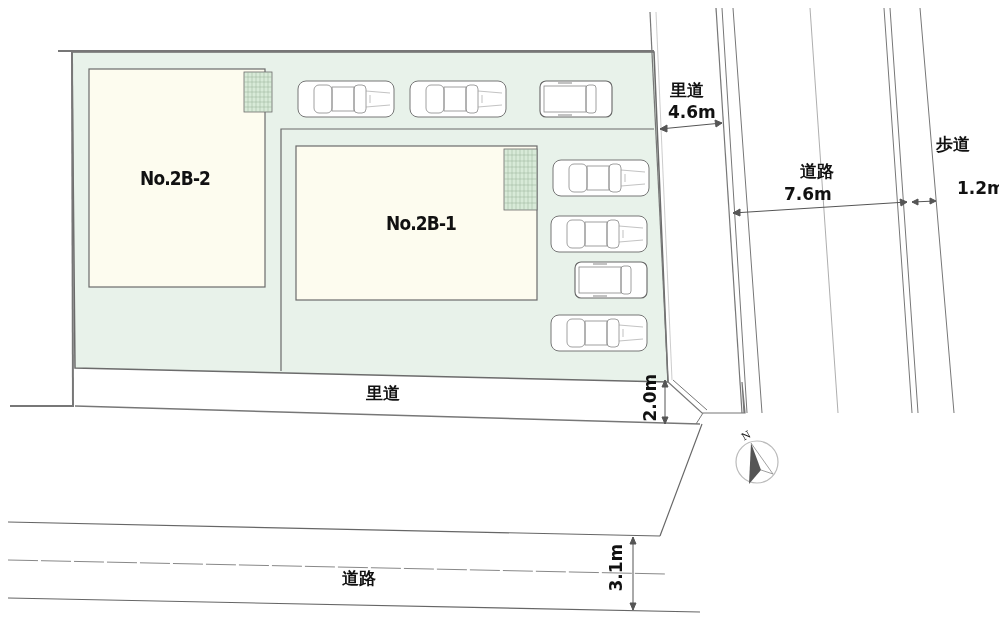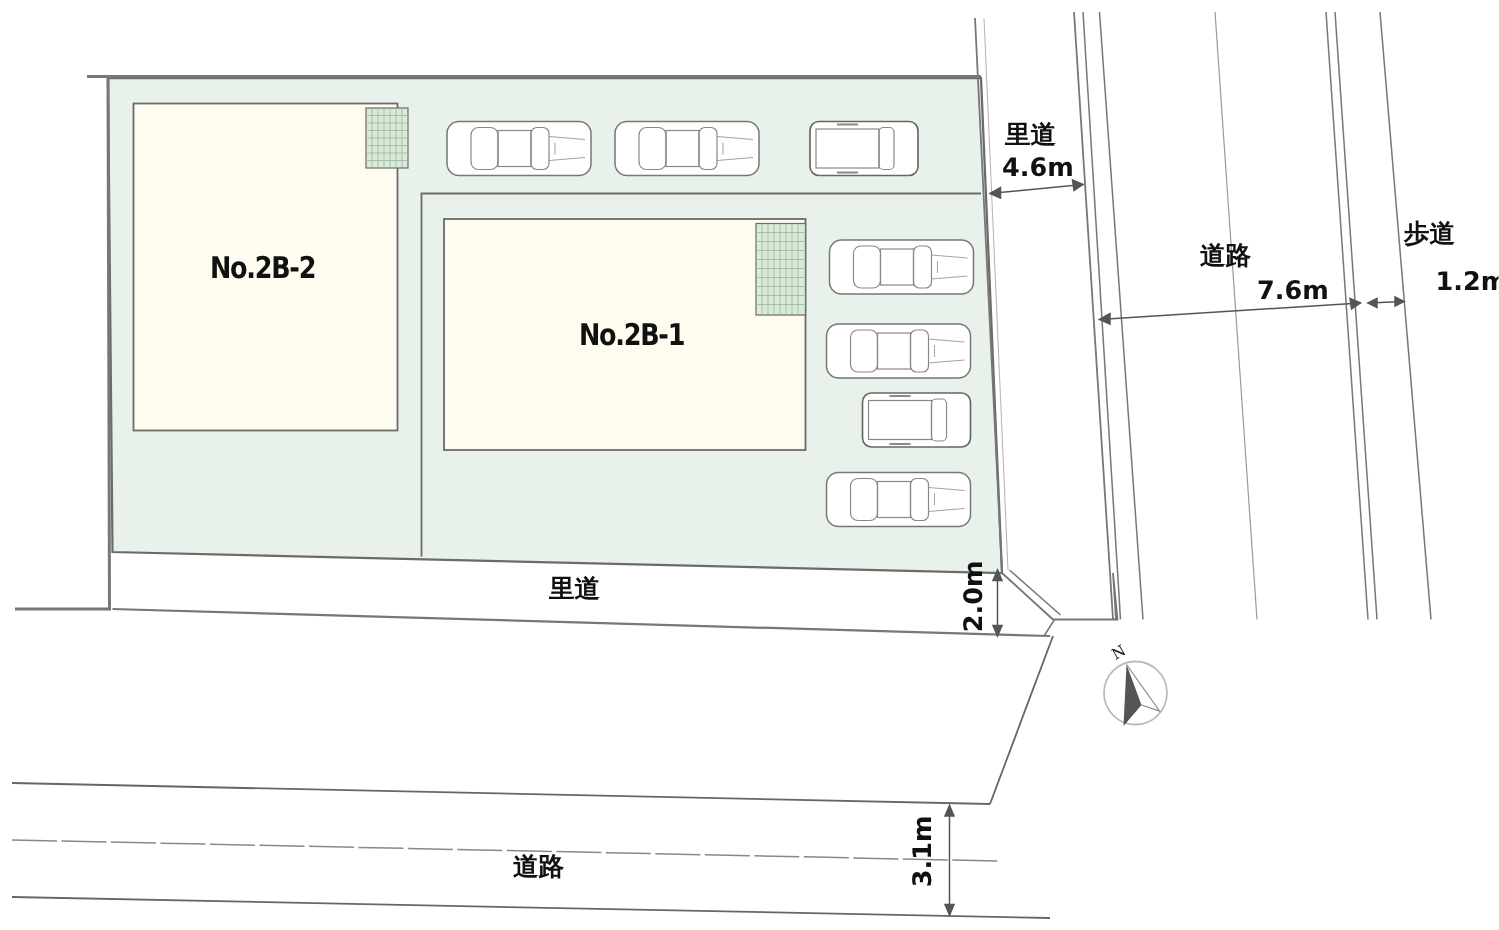--- a/index.html
+++ b/index.html
@@ -110,23 +110,23 @@
   </g>
 </svg>
 
 <div class="lbl lot" style="left:140px;top:168px;">No.2B-2</div>
 <div class="lbl lot" style="left:386px;top:213px;">No.2B-1</div>
 
 <div class="lbl road" style="left:670px;top:82px;">里道</div>
 <div class="lbl road" style="left:668px;top:104px;">4.6m</div>
 
 <div class="lbl road" style="left:800px;top:163px;">道路</div>
-<div class="lbl road" style="left:838px;top:186px;text-align:center;">7.6m</div>
+<div class="lbl road" style="left:784px;top:186px;text-align:center;">7.6m</div>
 
-<div class="lbl road" style="left:936px;top:148px;text-align:center;">歩道</div>
+<div class="lbl road" style="left:936px;top:136px;text-align:center;">歩道</div>
 <div class="lbl road" style="left:942px;top:180px;margin-left:15px;">1.2m</div>
 
 <div class="lbl road" style="left:366px;top:385px;">里道</div>
 <div class="lbl road vert" style="left:630px;top:393px;width:40px;text-align:center;">2.0m</div>
 
 <div class="lbl road" style="left:342px;top:570px;">道路</div>
 <div class="lbl road vert" style="left:596px;top:563px;width:40px;text-align:center;">3.1m</div>
 
 <div class="lbl" style="left:742px;top:431px;font-size:10px;font-weight:normal;font-family:'DejaVu Serif',serif;transform:rotate(-30deg);">N</div>
 

